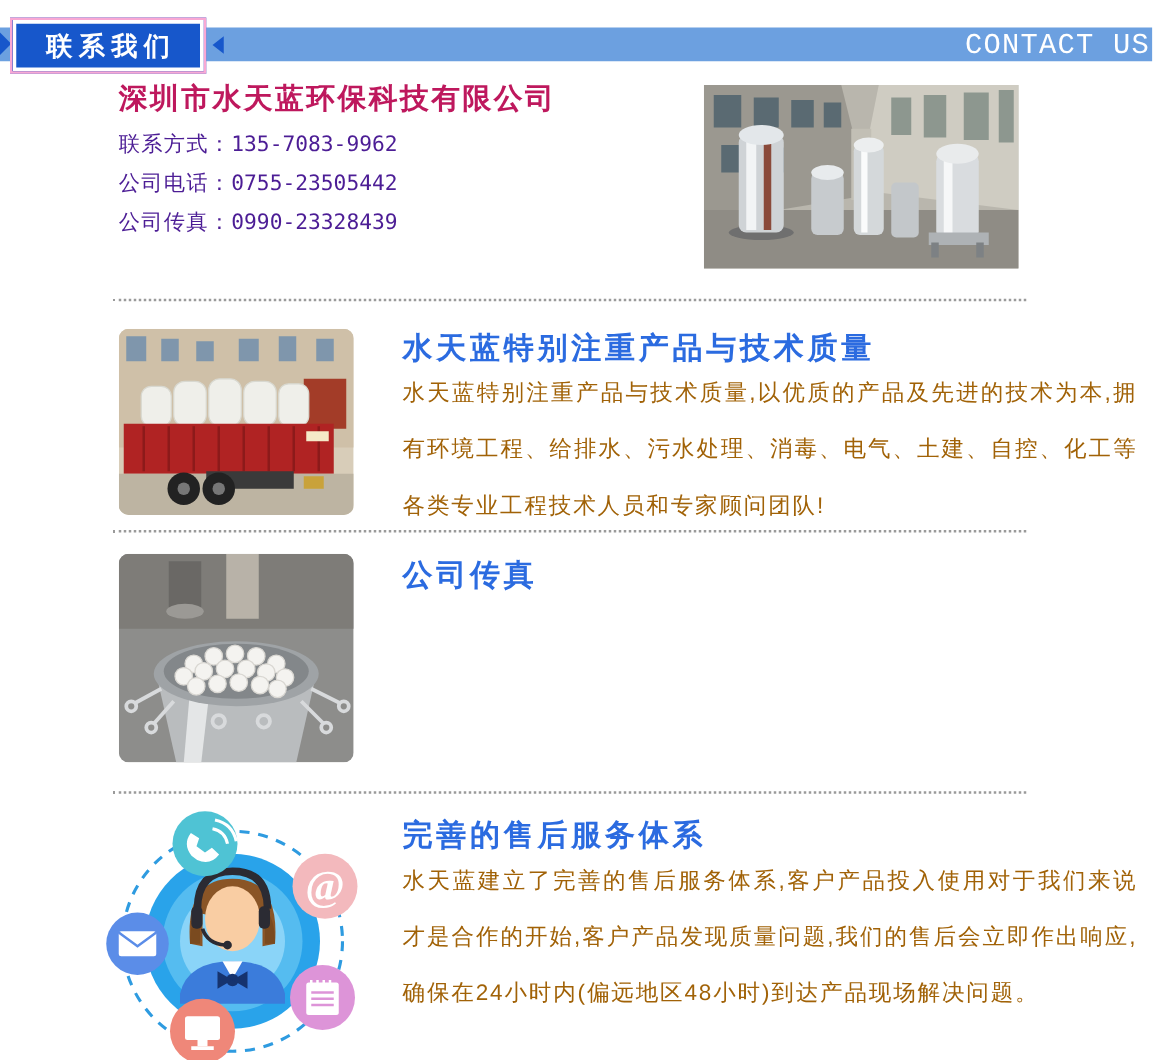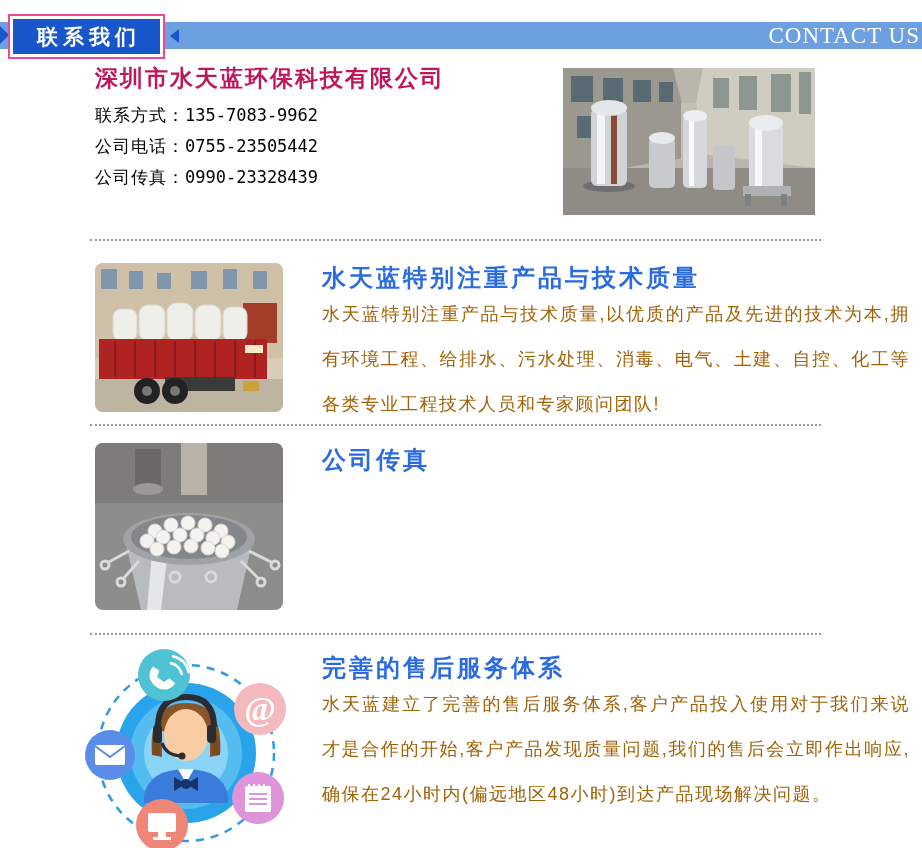--- a/index.html
+++ b/index.html
@@ -5,35 +5,35 @@
   html,body{margin:0;padding:0;background:#fff;}
   #page{position:relative;width:922px;height:848px;background:#ffffff;overflow:hidden;
         font-family:"Liberation Sans","DejaVu Sans",sans-serif;}
 
   
   .topbar{position:absolute;left:0;top:22px;width:922px;height:27px;background:#6ca0e0;}
   .leftnib{position:absolute;left:0;top:26px;width:0;height:0;
            border-top:9px solid transparent;border-bottom:9px solid transparent;
            border-left:9px solid #1757cb;}
   .cnbox{position:absolute;left:8px;top:14px;width:153px;height:41px;background:#1757cb;
-         border:2px solid #ec4899;box-shadow:inset 0 0 0 3px #ffffff;
+         border:2px solid #f9a8d4;box-shadow:inset 0 0 0 3px #ffffff;
          display:flex;align-items:center;justify-content:center;}
   .cnbox span{color:#ffffff;font-size:21px;font-weight:bold;letter-spacing:5px;padding-left:5px;}
   .leftnib2{position:absolute;left:170px;top:29px;width:0;height:0;
            border-top:7px solid transparent;border-bottom:7px solid transparent;
            border-right:9px solid #1757cb;}
   .enlabel{position:absolute;right:2px;top:22px;height:27px;display:flex;align-items:center;
-           color:#ffffff;font-family:Liberation Serif, serif;
+           color:#ffffff;font-family:Liberation Mono, monospace;
            font-size:23px;letter-spacing:1px;}
 
   
   .company-name{position:absolute;left:95px;top:63px;color:#be185d;font-size:23px;
                 font-weight:bold;letter-spacing:2px;}
   .contact-list{position:absolute;left:95px;top:100px;width:440px;}
-  .contact-row{font-size:17px;color:#000000;height:31px;line-height:31px;letter-spacing:1px;}
+  .contact-row{font-size:17px;color:#4c1d95;height:31px;line-height:31px;letter-spacing:1px;}
   .contact-row .val{font-family:"DejaVu Sans Mono","Liberation Mono",monospace;font-size:17px;letter-spacing:0;}
 
   .hero-photo{position:absolute;left:563px;top:68px;width:252px;height:147px;overflow:hidden;}
 
   
   .dotline{position:absolute;left:90px;width:731px;border-top:2px dotted #9a9a9a;height:0;}
 
   
   .sec-img{position:absolute;left:95px;border-radius:8px;overflow:hidden;}
   .sec-head{position:absolute;left:322px;color:#2b6be0;font-size:24px;font-weight:bold;letter-spacing:3px;}

